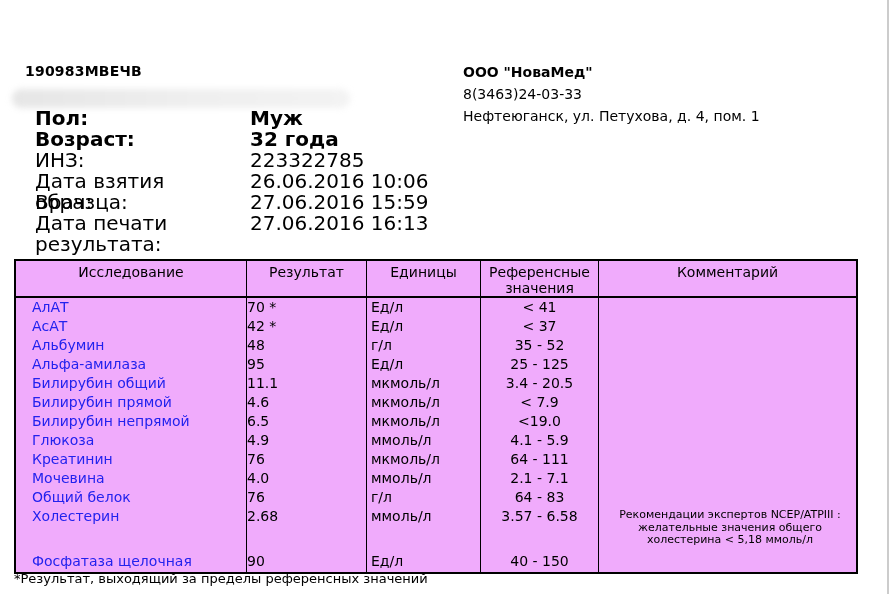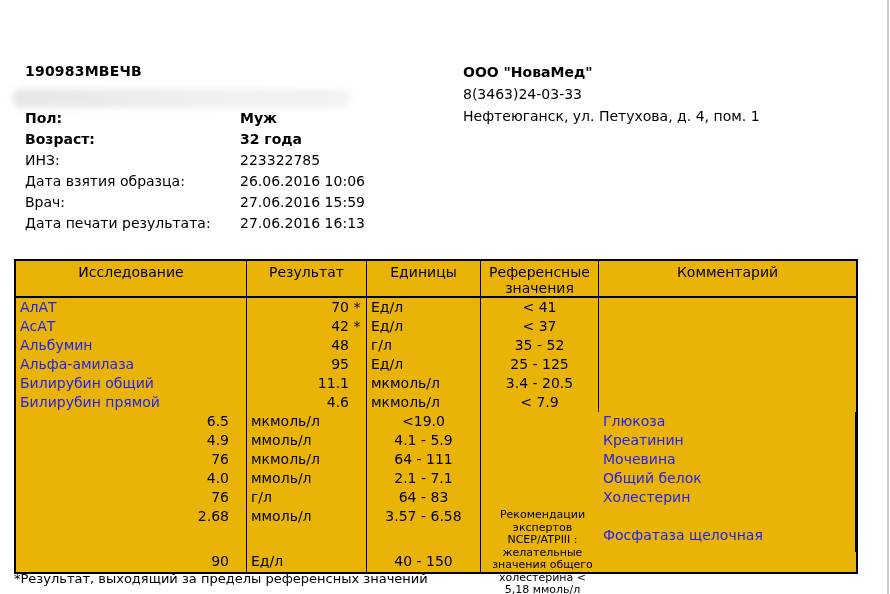--- a/index.html
+++ b/index.html
@@ -25,46 +25,46 @@
   .redaction {
     position: absolute; left: 12px; top: 89px; width: 338px; height: 19px;
     background: linear-gradient(90deg, #e6e6e6 0%, #efefef 55%, #f3f3f3 100%);
     border-radius: 9px;
     filter: blur(3px);
   }
 
   .clinic { position: absolute; left: 463px; top: 61px; font-size: 14px; line-height: 22px; }
   .clinic-name { font-weight: bold; }
 
-  .patient { position: absolute; left: 25px; top: 108px; font-size: 14px; }
+  .patient { position: absolute; left: 35px; top: 108px; font-size: 20px; }
   .patient-row { display: flex; height: 21px; line-height: 21px; }
   .patient-label { width: 215px; }
   .patient-row.bold .patient-label, .patient-row.bold .patient-value { font-weight: bold; }
 
   .lab-table {
     position: absolute; left: 14px; top: 259px;
     display: grid;
     grid-template-columns: 231px 120px 114px 118px 257px;
     grid-template-rows: 37px repeat(12, 19px) 26px 20px;
     border: 2px solid #000;
-    background: #eab308;
+    background: #f0abfc;
     font-size: 14px;
   }
   .td, .th { box-sizing: border-box; overflow: visible; }
   .c0, .c1, .c2, .c3 { border-right: 1px solid #000; }
   .th {
     border-bottom: 2px solid #000;
     text-align: center;
     padding-top: 3px;
     line-height: 16px;
     font-size: 14px;
   }
   .td { line-height: 19px; white-space: nowrap; }
-  .name-cell { color: var(--test-blue, #2222ee); padding-left: 4px; }
-  .result-cell { display: flex; justify-content: flex-end; padding-right: 1px; }
+  .name-cell { color: var(--test-blue, #2222ee); padding-left: 16px; }
+  .result-cell { display: flex; padding-right: 1px; }
   .result-flag { display: inline-block; width: 16px; text-align: center; }
   .units-cell { padding-left: 4px; }
   .ref-cell { text-align: center; }
   .cmt { position: relative; }
   .cmt-text {
     position: absolute; top: 2px; left: 7px; right: 2px;
     font-size: 11px; line-height: 12.5px;
     white-space: normal;
     text-align: center;
   }
@@ -161,20 +161,21 @@
       <div class="td c3 ref-cell">3.4 - 20.5</div>
       <div class="td c4 cmt"></div>
       <div class="td c0 name-cell">Билирубин прямой</div>
       <div class="td c1 result-cell">
         <span>4.6</span>
         <span class="result-flag"></span>
       </div>
       <div class="td c2 units-cell">мкмоль/л</div>
       <div class="td c3 ref-cell">&lt; 7.9</div>
       <div class="td c4 cmt"></div>
+      <div class="td c0 name-cell">Билирубин непрямой</div>
       <div class="td c1 result-cell">
         <span>6.5</span>
         <span class="result-flag"></span>
       </div>
       <div class="td c2 units-cell">мкмоль/л</div>
       <div class="td c3 ref-cell">&lt;19.0</div>
       <div class="td c4 cmt"></div>
       <div class="td c0 name-cell">Глюкоза</div>
       <div class="td c1 result-cell">
         <span>4.9</span>

